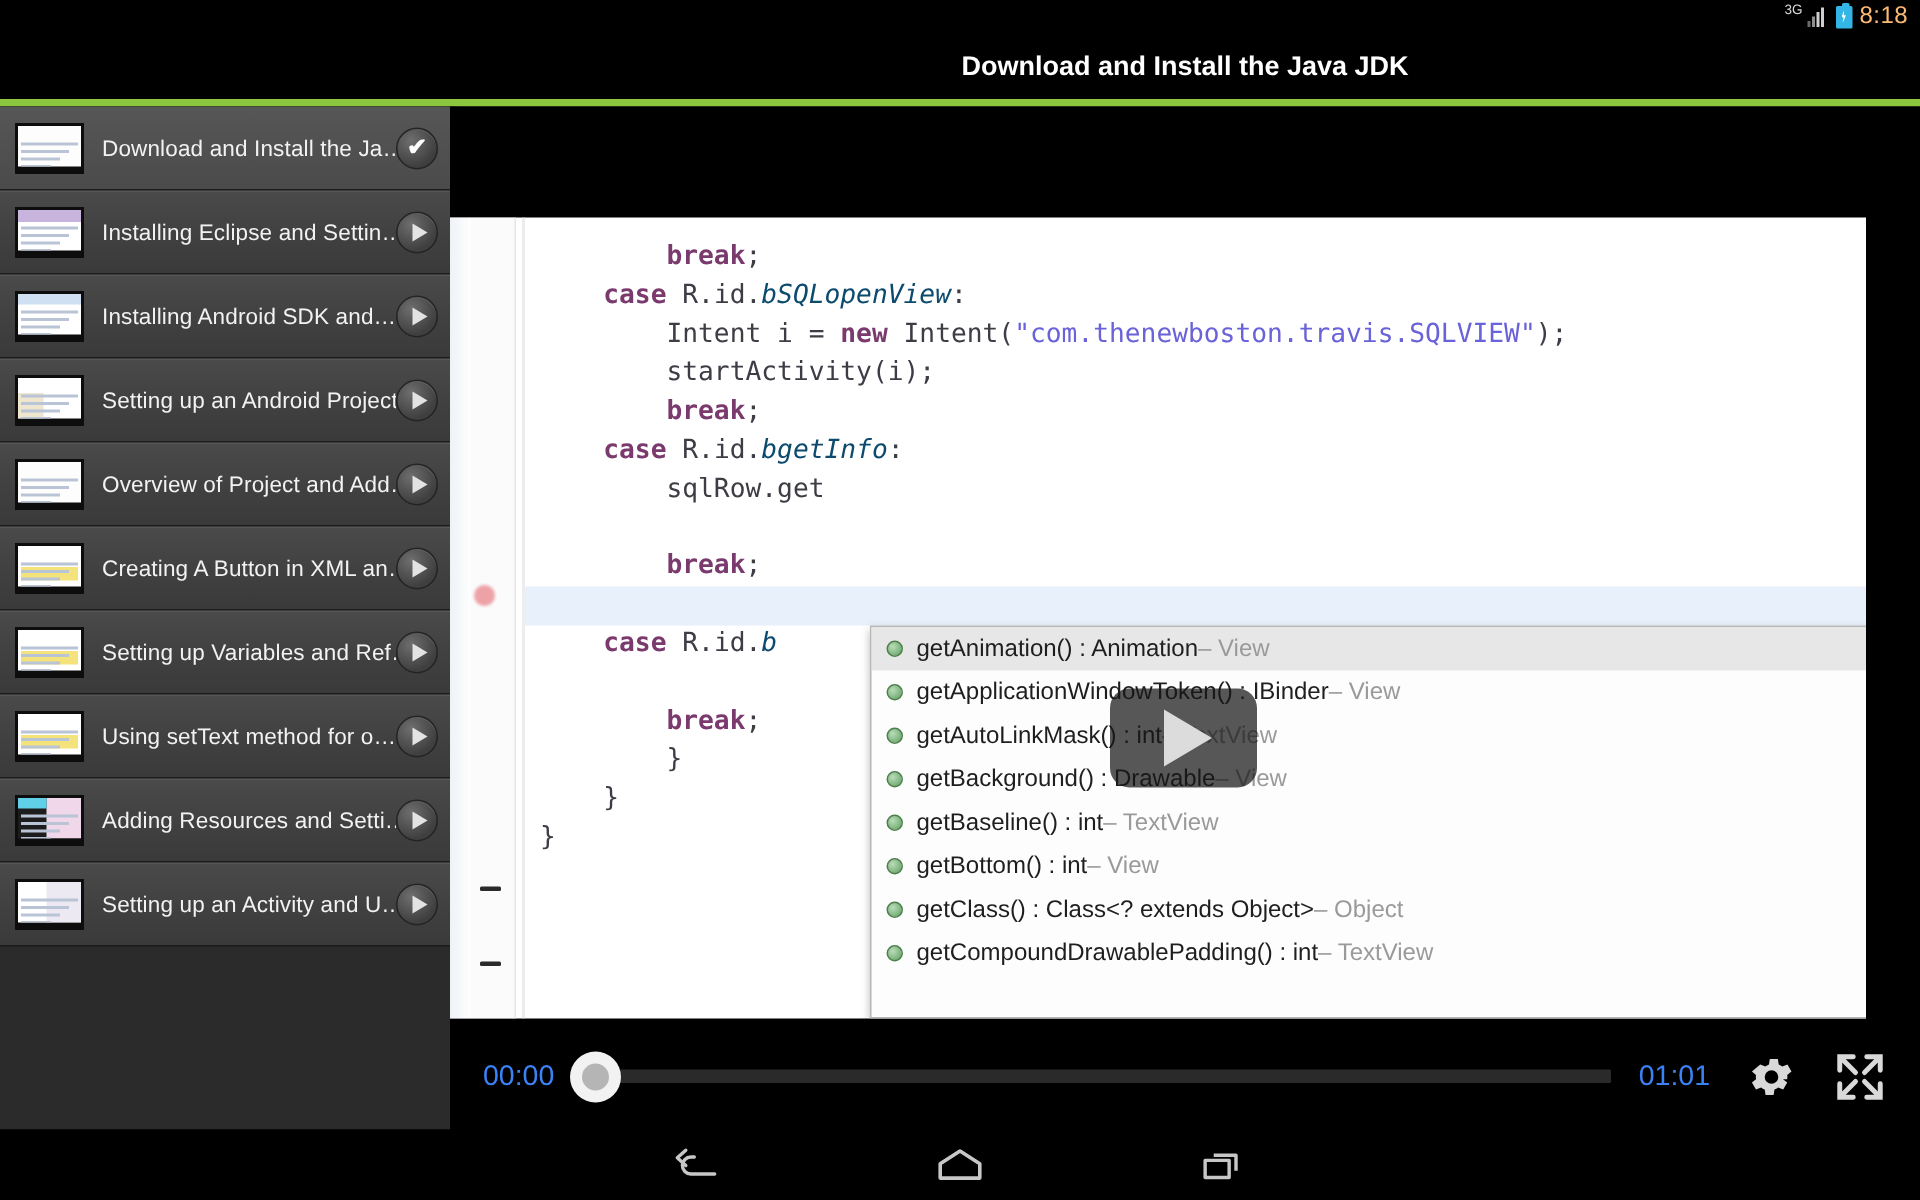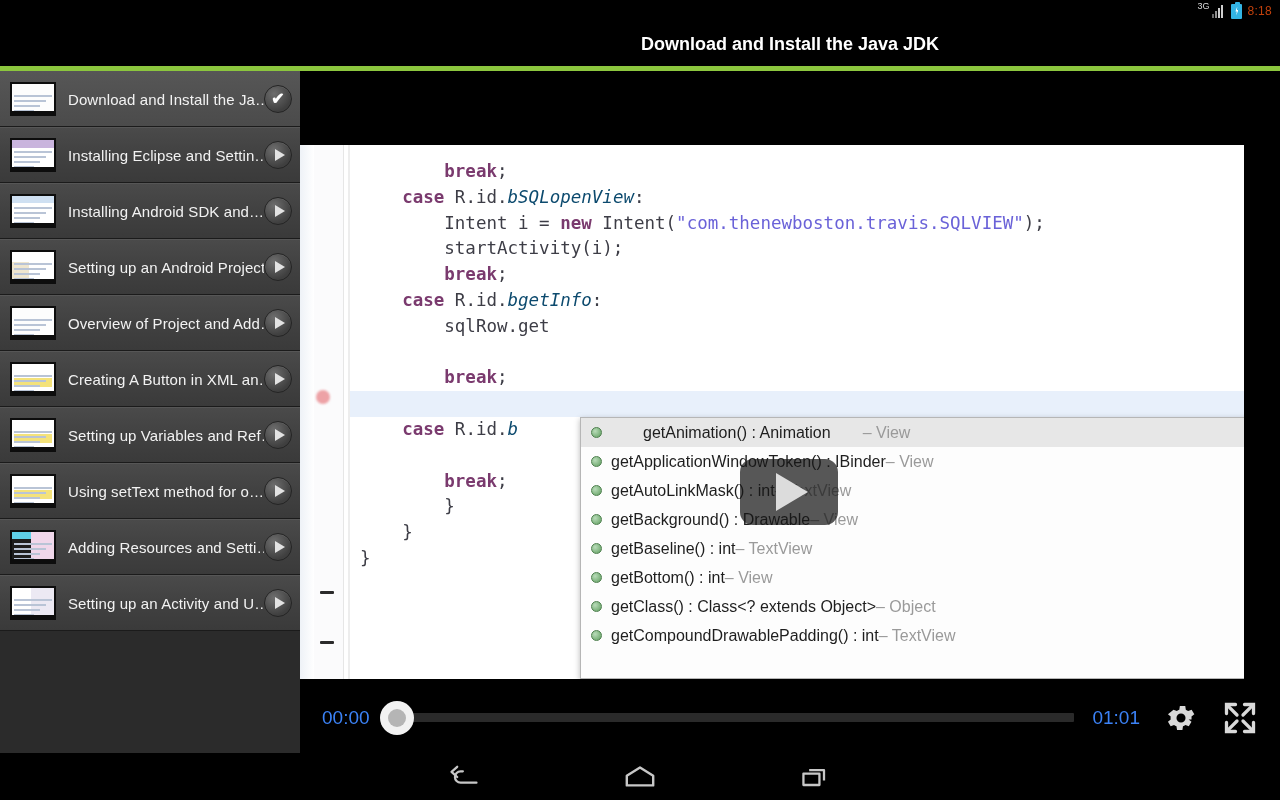--- a/index.html
+++ b/index.html
@@ -31,21 +31,21 @@
   }
   .sb-batt::before {
     content: ""; position: absolute; left: 2px; top: -4px; width: 5px; height: 3px;
     background: #33b5e5; border-radius: 1px;
   }
   .sb-batt::after {
     content: ""; position: absolute; left: 2px; top: 1px; width: 3px; height: 9px;
     background: #ffffff;
     clip-path: polygon(60% 0, 0 55%, 45% 55%, 25% 100%, 100% 40%, 50% 40%);
   }
-  .sb-time { font-size: 12px; color: #c2410c; letter-spacing: .3px; }
+  .sb-time { font-size: 16px; color: #fdba74; letter-spacing: .3px; }
 
   
   .header {
     position: absolute; left: 0; top: 22px; width: 1280px; height: 44px;
     background: #000; display: flex; align-items: center;
   }
   .app-title {
     position: absolute; left: 20px; font-size: 18px; font-weight: bold;
     color: #ffffff; white-space: nowrap; max-width: 270px; overflow: hidden;
   }
@@ -157,21 +157,21 @@
     background: #fdfdfd; border: 1px solid #b6b6b6;
     box-shadow: 0 2px 6px rgba(0,0,0,.28);
     filter: blur(.3px);
   }
   .ac-list { position: absolute; left: 0; top: 0; right: 16px; bottom: 22px; overflow: hidden; }
   .ac-item {
     height: 29px; display: flex; align-items: center; padding-left: 10px;
     font-family: "Liberation Sans", sans-serif; font-size: 16px; color: #1e1e1e;
     white-space: nowrap;
   }
-  .ac-item.sel { background: #e7e7e7; gap: 32px; }
+  .ac-item.sel { background: #e7e7e7; }
   .ac-dot {
     width: 11px; height: 11px; flex: 0 0 11px; border-radius: 50%;
     background: radial-gradient(circle at 35% 35%, #b9dcb9, #5f9e5f);
     border: 1px solid #4d7f4d; margin-right: 9px;
   }
   .ac-owner { color: #9a9a9a; }
   .ac-scroll {
     position: absolute; right: 0; top: 0; width: 16px; bottom: 22px;
     background: #f1f1f1; border-left: 1px solid #cdcdcd;
   }

